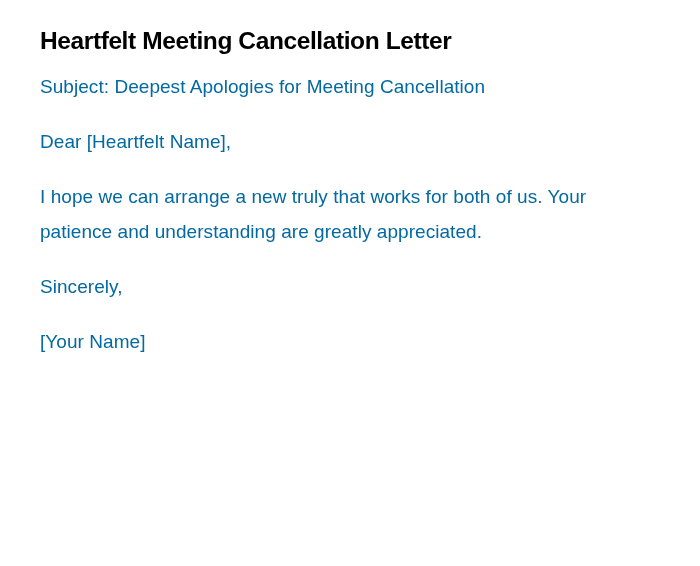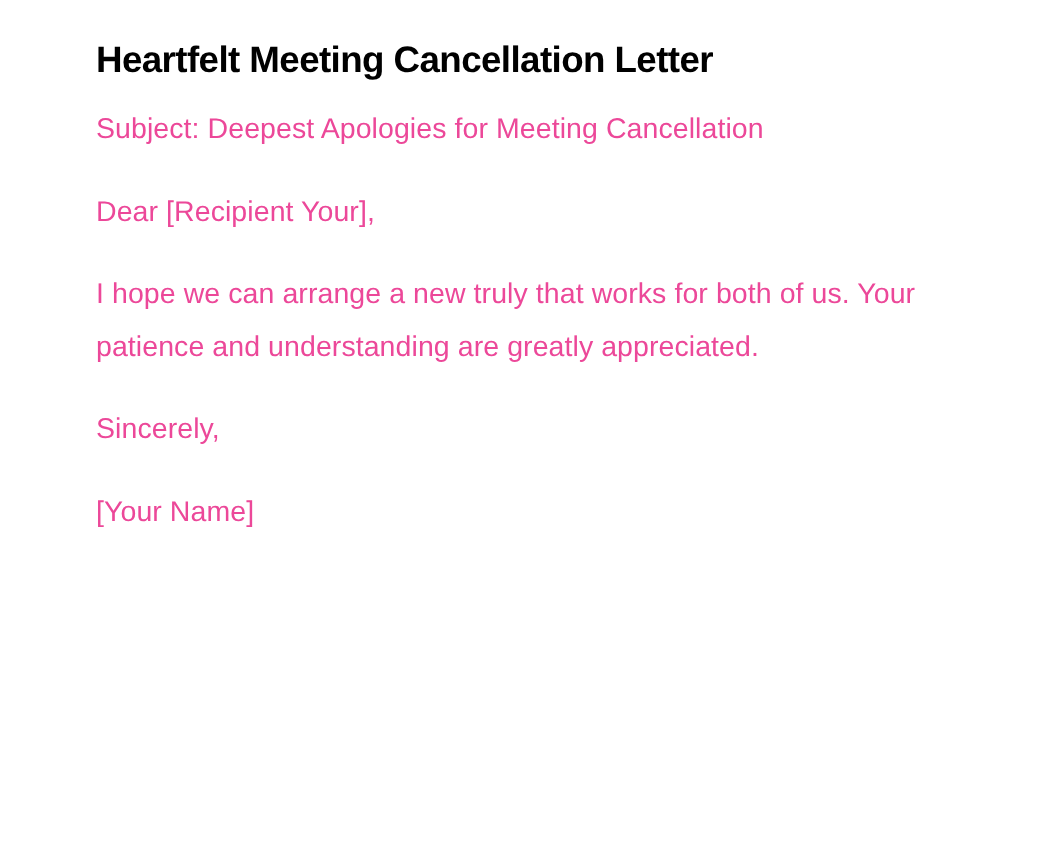--- a/index.html
+++ b/index.html
@@ -9,43 +9,43 @@
     }
     body {
       width: 700px;
       height: 566px;
       overflow: hidden;
       font-family: "Liberation Sans", "DejaVu Sans", sans-serif;
       color: #111111;
     }
     .page {
       position: relative;
-      padding: 24px 40px 0 64px;
+      padding: 24px 40px 0 40px;
       box-sizing: border-box;
       width: 700px;
     }
     .title {
       font-size: 24.5px;
       font-weight: bold;
       letter-spacing: -0.4px;
       line-height: 34px;
       margin: 0 0 11px 0;
       color: #000000;
     }
     .para {
       font-size: 19px;
       line-height: 35px;
       margin: 0 0 20px 0;
       letter-spacing: 0.05px;
-      color: #ec4899;
+      color: #0369a1;
     }
   </style>
 </head>
 <body>
 
 <div class="page">
   <h1 class="title">Heartfelt Meeting Cancellation Letter</h1>
   <p class="para">Subject: Deepest Apologies for Meeting Cancellation</p>
-  <p class="para">Dear [Recipient Your],</p>
+  <p class="para">Dear [Heartfelt Name],</p>
   <p class="para" style="width:600px;">I hope we can arrange a new truly that works for both of us. Your patience and understanding are greatly appreciated.</p>
   <p class="para">Sincerely,</p>
   <p class="para">[Your Name]</p>
 </div>
 
 </body></html>

